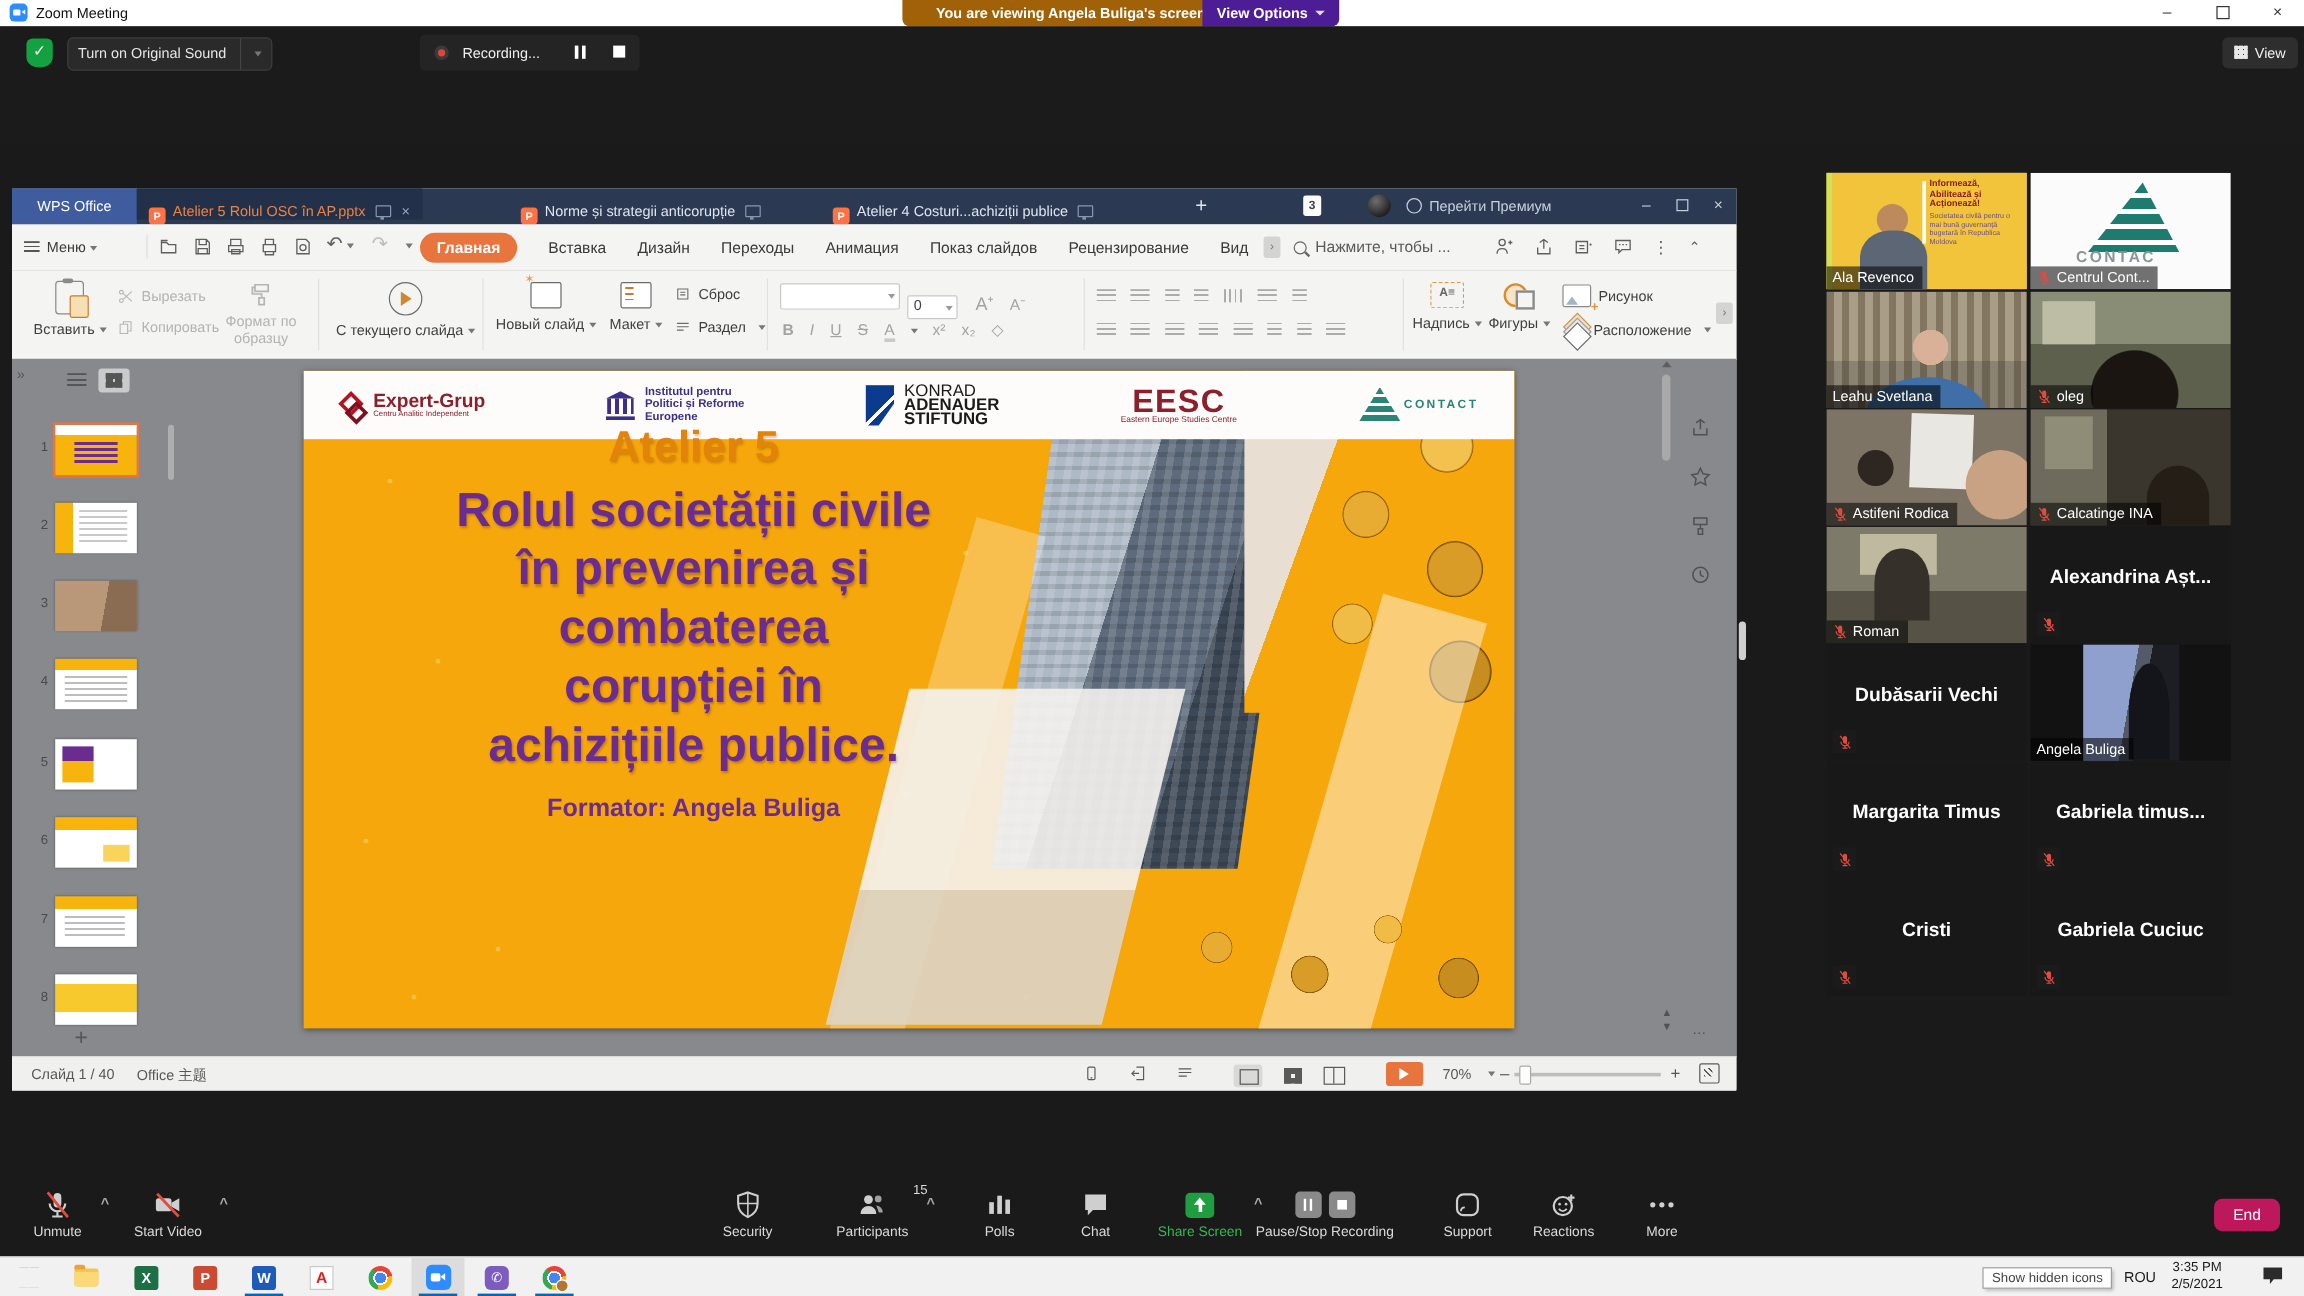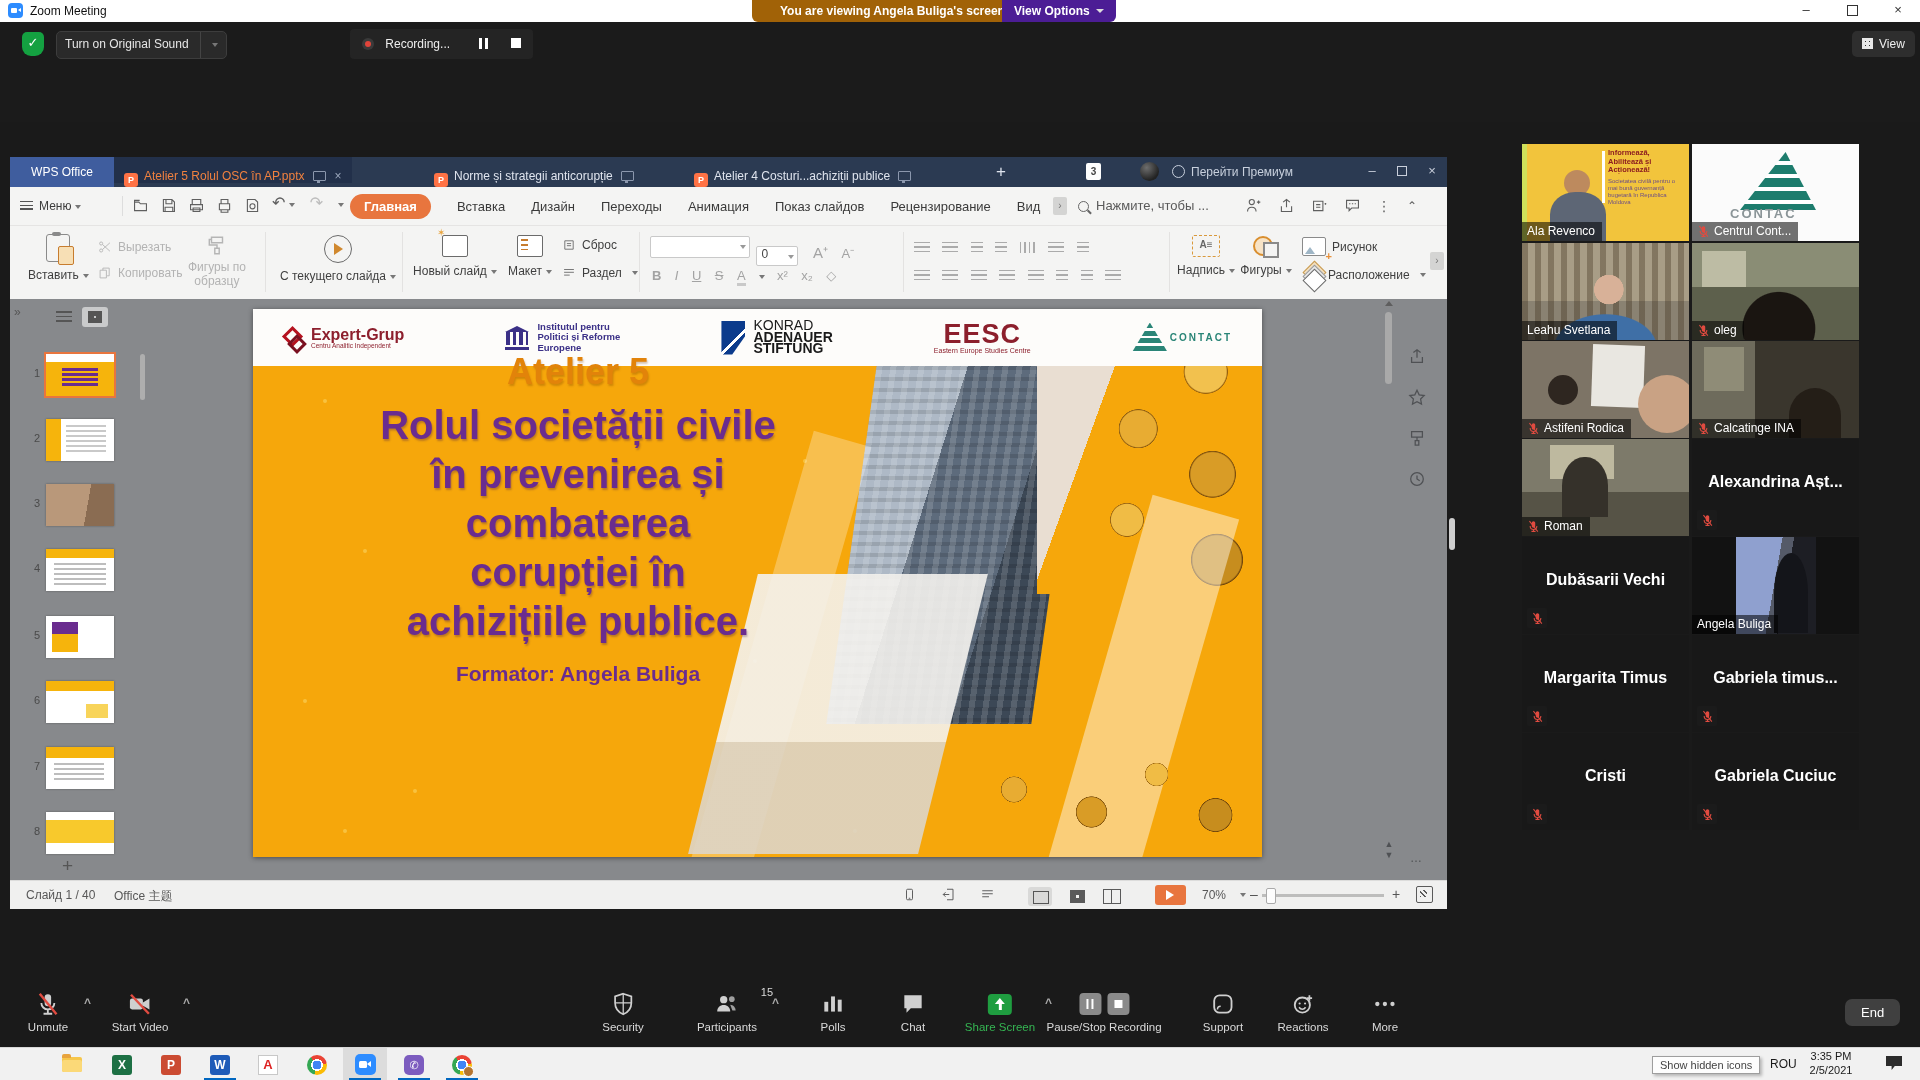--- a/index.html
+++ b/index.html
@@ -278,21 +278,21 @@
 
   
   .ztoolbar{position:absolute;left:0;top:984px;width:1920px;height:62px;background:#1a1a1a;}
   .zbtn{position:absolute;top:6px;transform:translateX(-50%);text-align:center;color:#dadada;font-size:11.5px;cursor:pointer;white-space:nowrap;}
   .zbtn .ig{height:28px;display:flex;align-items:center;justify-content:center;margin-bottom:3px;}
   .zbtn svg{width:26px;height:26px;}
   .zbtn.green{color:#35b653;}
   .caret{position:absolute;color:#a9a9a9;font-size:12px;font-weight:bold;cursor:pointer;}
   .pcount{position:relative;}
   .pcount .num{position:absolute;right:-16px;top:-4px;font-size:11px;color:#dadada;}
-  .endbtn{position:absolute;left:1845px;top:15px;background:#404040;color:#fff;font-size:13px;padding:6px 16px;border-radius:7px;cursor:pointer;}
+  .endbtn{position:absolute;left:1845px;top:15px;background:#be185d;color:#fff;font-size:13px;padding:6px 16px;border-radius:7px;cursor:pointer;}
   .recsq{display:inline-block;width:22px;height:22px;background:#8a8a8a;border-radius:4px;position:relative;margin:0 3px;}
   .recsq.p::before{content:"";position:absolute;left:7px;top:6px;width:2.6px;height:10px;background:#fff;box-shadow:5px 0 0 #fff;}
   .recsq.s::before{content:"";position:absolute;left:7px;top:7px;width:8px;height:8px;background:#fff;}
   .shsq{display:inline-block;width:24px;height:21px;background:#1f9d40;border-radius:4px;position:relative;}
   .shsq::before{content:"";position:absolute;left:7px;top:4px;border-left:5px solid transparent;border-right:5px solid transparent;border-bottom:6px solid #fff;}
   .shsq::after{content:"";position:absolute;left:10.5px;top:8px;width:3px;height:8px;background:#fff;}
 
   
   .taskbar{position:absolute;left:0;top:1047px;width:1920px;height:33px;background:#f1f1f1;border-top:1px solid #d8d8d8;}
   .tkitem{position:absolute;top:0;width:44px;height:33px;display:flex;align-items:center;justify-content:center;cursor:pointer;}
@@ -462,21 +462,21 @@
       <div class="smrow" style="left:88px;top:40px">
         <svg viewBox="0 0 20 20">
             <path d="M3 6h9v11H3zM7 6V3h9v11h-3"></path>
           </svg>
         <span class="glabel gray">Копировать</span>
       </div>
       <div class="bigbtn" style="left:178px;top:8px">
         <svg viewBox="0 0 20 20" style="width:22px;height:22px;stroke:#b5b5b5;fill:none;stroke-width:1.3">
             <path d="M5 3h10v5H5zM5 5H3v5h7v3M8 13h4v5H8z"></path>
           </svg>
-        <div class="glabel gray">Фигуры по</div>
+        <div class="glabel gray">Формат по</div>
         <div class="glabel gray">образцу</div>
       </div>
       <div class="gsep" style="left:255px"></div>
 
       <div class="bigbtn" style="left:270px;top:9px;width:116px">
         <div class="playc"></div>
         <span class="glabel"><span>С текущего слайда</span></span><span class="ddg"></span>
       </div>
       <div class="gsep" style="left:392px"></div>
 

